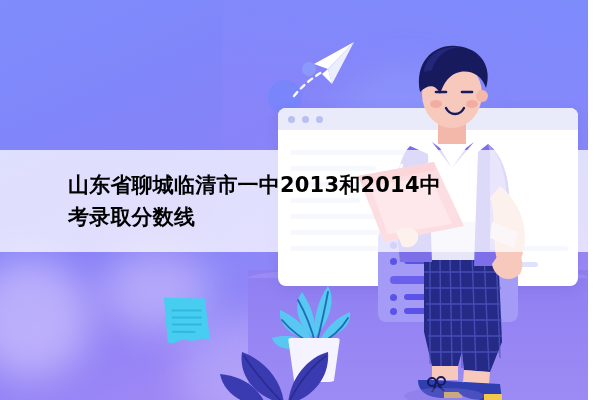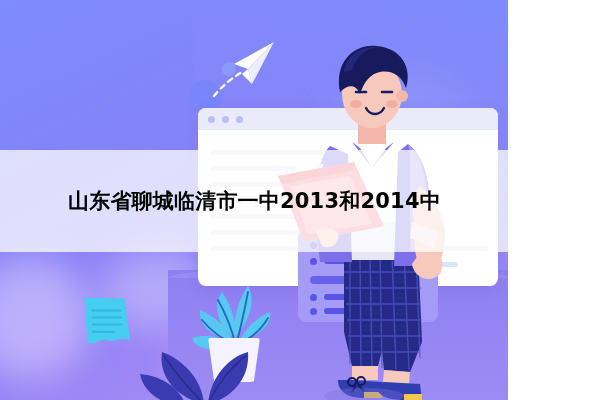--- a/index.html
+++ b/index.html
@@ -2,21 +2,21 @@
 <html><head>
 <meta charset="utf-8">
 <style>
   html, body {
     margin: 0;
     padding: 0;
     background: #ffffff;
   }
   #stage {
     position: relative;
-    width: 508px;
+    width: 588px;
     height: 400px;
     overflow: hidden;
     font-family: "DejaVu Sans", "Liberation Sans", sans-serif;
     background: #eab308;
   }
 
   
   .bg-base {
     position: absolute;
     inset: 0;
@@ -331,15 +331,16 @@
         <ellipse cx="132" cy="68" rx="6" ry="4" fill="#f0a096" opacity=".7"></ellipse>
 
         <path d="M106 72 C110 80 120 80 124 72" stroke="#181a5e" stroke-width="2.4" fill="none" stroke-linecap="round"></path>
       </svg>
     </div>
   </div>
 
   <div class="band"></div>
   <div class="title">
     <span class="title-line">山东省聊城临清市一中2013和2014中</span>
+    <span class="title-line">考录取分数线</span>
   </div>
 
 </div>
 
 </body></html>

